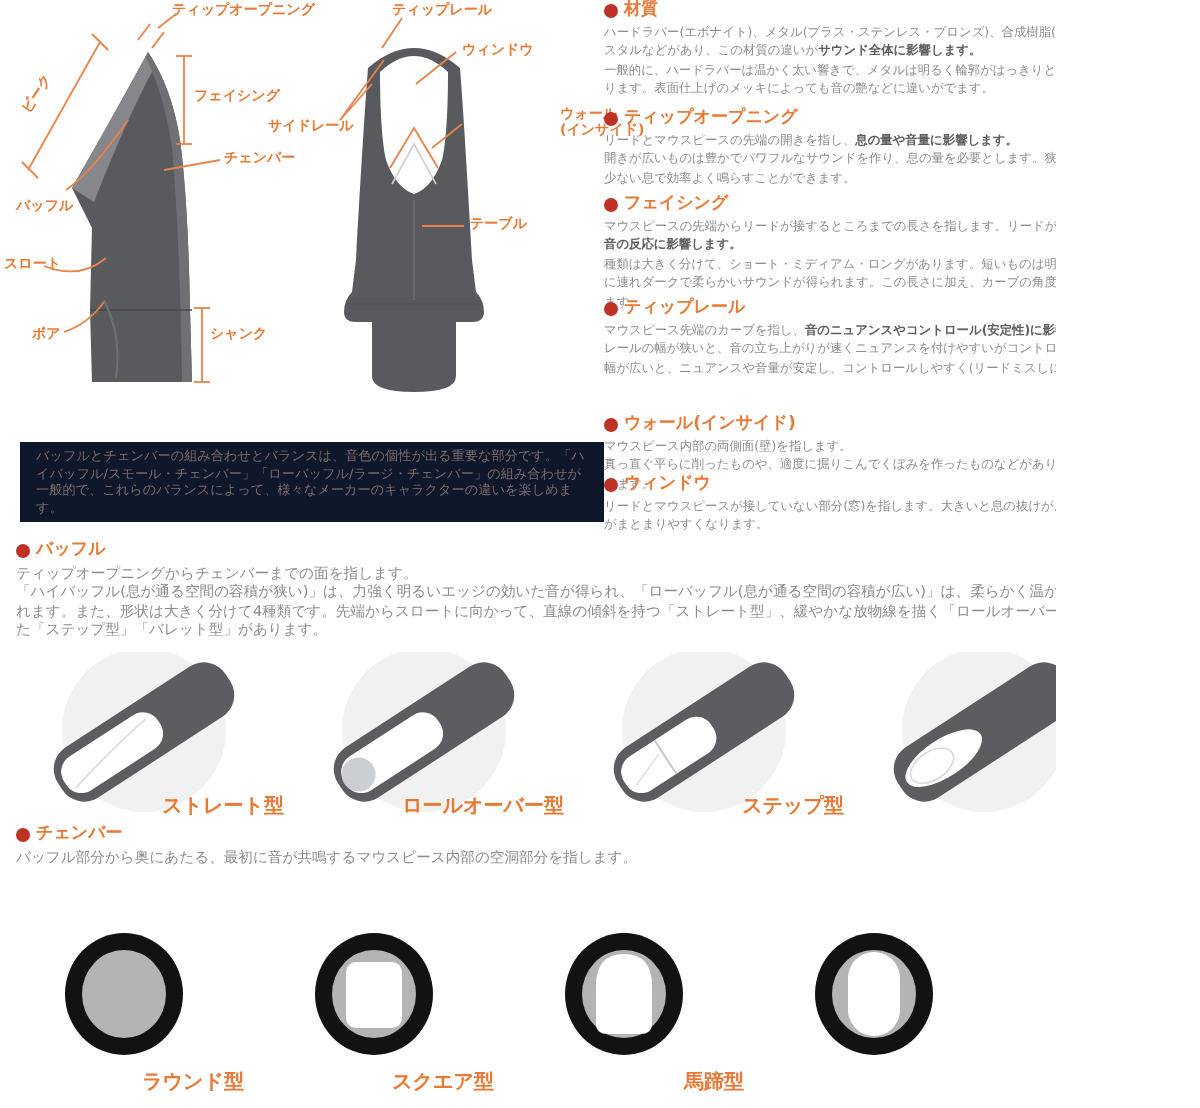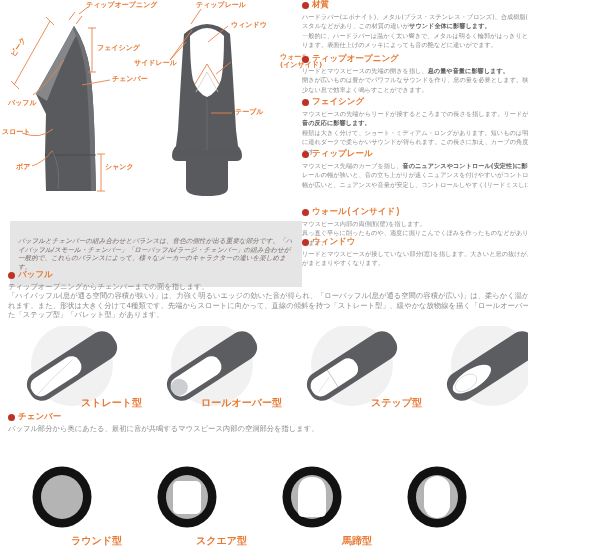--- a/index.html
+++ b/index.html
@@ -6,27 +6,27 @@
   .page{position:relative;width:528px;height:554px;background:#ffffff;overflow:hidden;
         font-family:"DejaVu Sans","Liberation Sans",sans-serif;}
   
   .fig-label{position:absolute;font-size:7px;font-weight:bold;color:#E87A35;white-space:nowrap;line-height:8px;}
   .fig-label.two-line{white-space:normal;width:52px;line-height:7.5px;margin-left:47px;}
   .rot-beak{transform:rotate(-57deg);transform-origin:left bottom;}
   
   .sec{position:absolute;left:302px;width:296px;}
   .sec-head{display:flex;align-items:center;gap:3px;height:10px;}
   .dot{width:7px;height:7px;border-radius:50%;background:#BE3226;flex:0 0 auto;}
-  .sec-title{font-size:8.5px;font-weight:bold;color:#E87A35;white-space:nowrap;font-family:Liberation Mono, monospace;}
+  .sec-title{font-size:8.5px;font-weight:bold;color:#E87A35;white-space:nowrap;}
   .g-body{margin-top:2px;font-size:6.2px;line-height:9.4px;color:#8C8C8C;}
   .g-body strong{color:#5E5E5E;font-weight:bold;}
   .blk{display:block;}
   
-  .note{position:absolute;left:10px;top:221px;width:276px;background:#e5e5e5;color:#7D6B6B;
-        font-size:6.6px;line-height:8.6px;padding:16px 8px;font-style:italic;}
+  .note{position:absolute;left:10px;top:221px;width:276px;background:#0f172a;color:#7D6B6B;
+        font-size:6.6px;line-height:8.6px;padding:3px 8px;}
   
   .wide-sec{position:absolute;left:8px;width:586px;}
   .w-body{margin-top:2px;font-size:7.3px;line-height:9.4px;color:#8C8C8C;}
   
   .type-col{position:absolute;text-align:right;}
   .type-col svg{display:block;margin:0 auto;}
   .type-label{position:relative;z-index:2;font-size:10px;font-weight:bold;color:#E87A35;margin-top:-10px;white-space:nowrap;}
   .chamber-col .type-label{margin-top:4px;}
 </style>
 </head>

